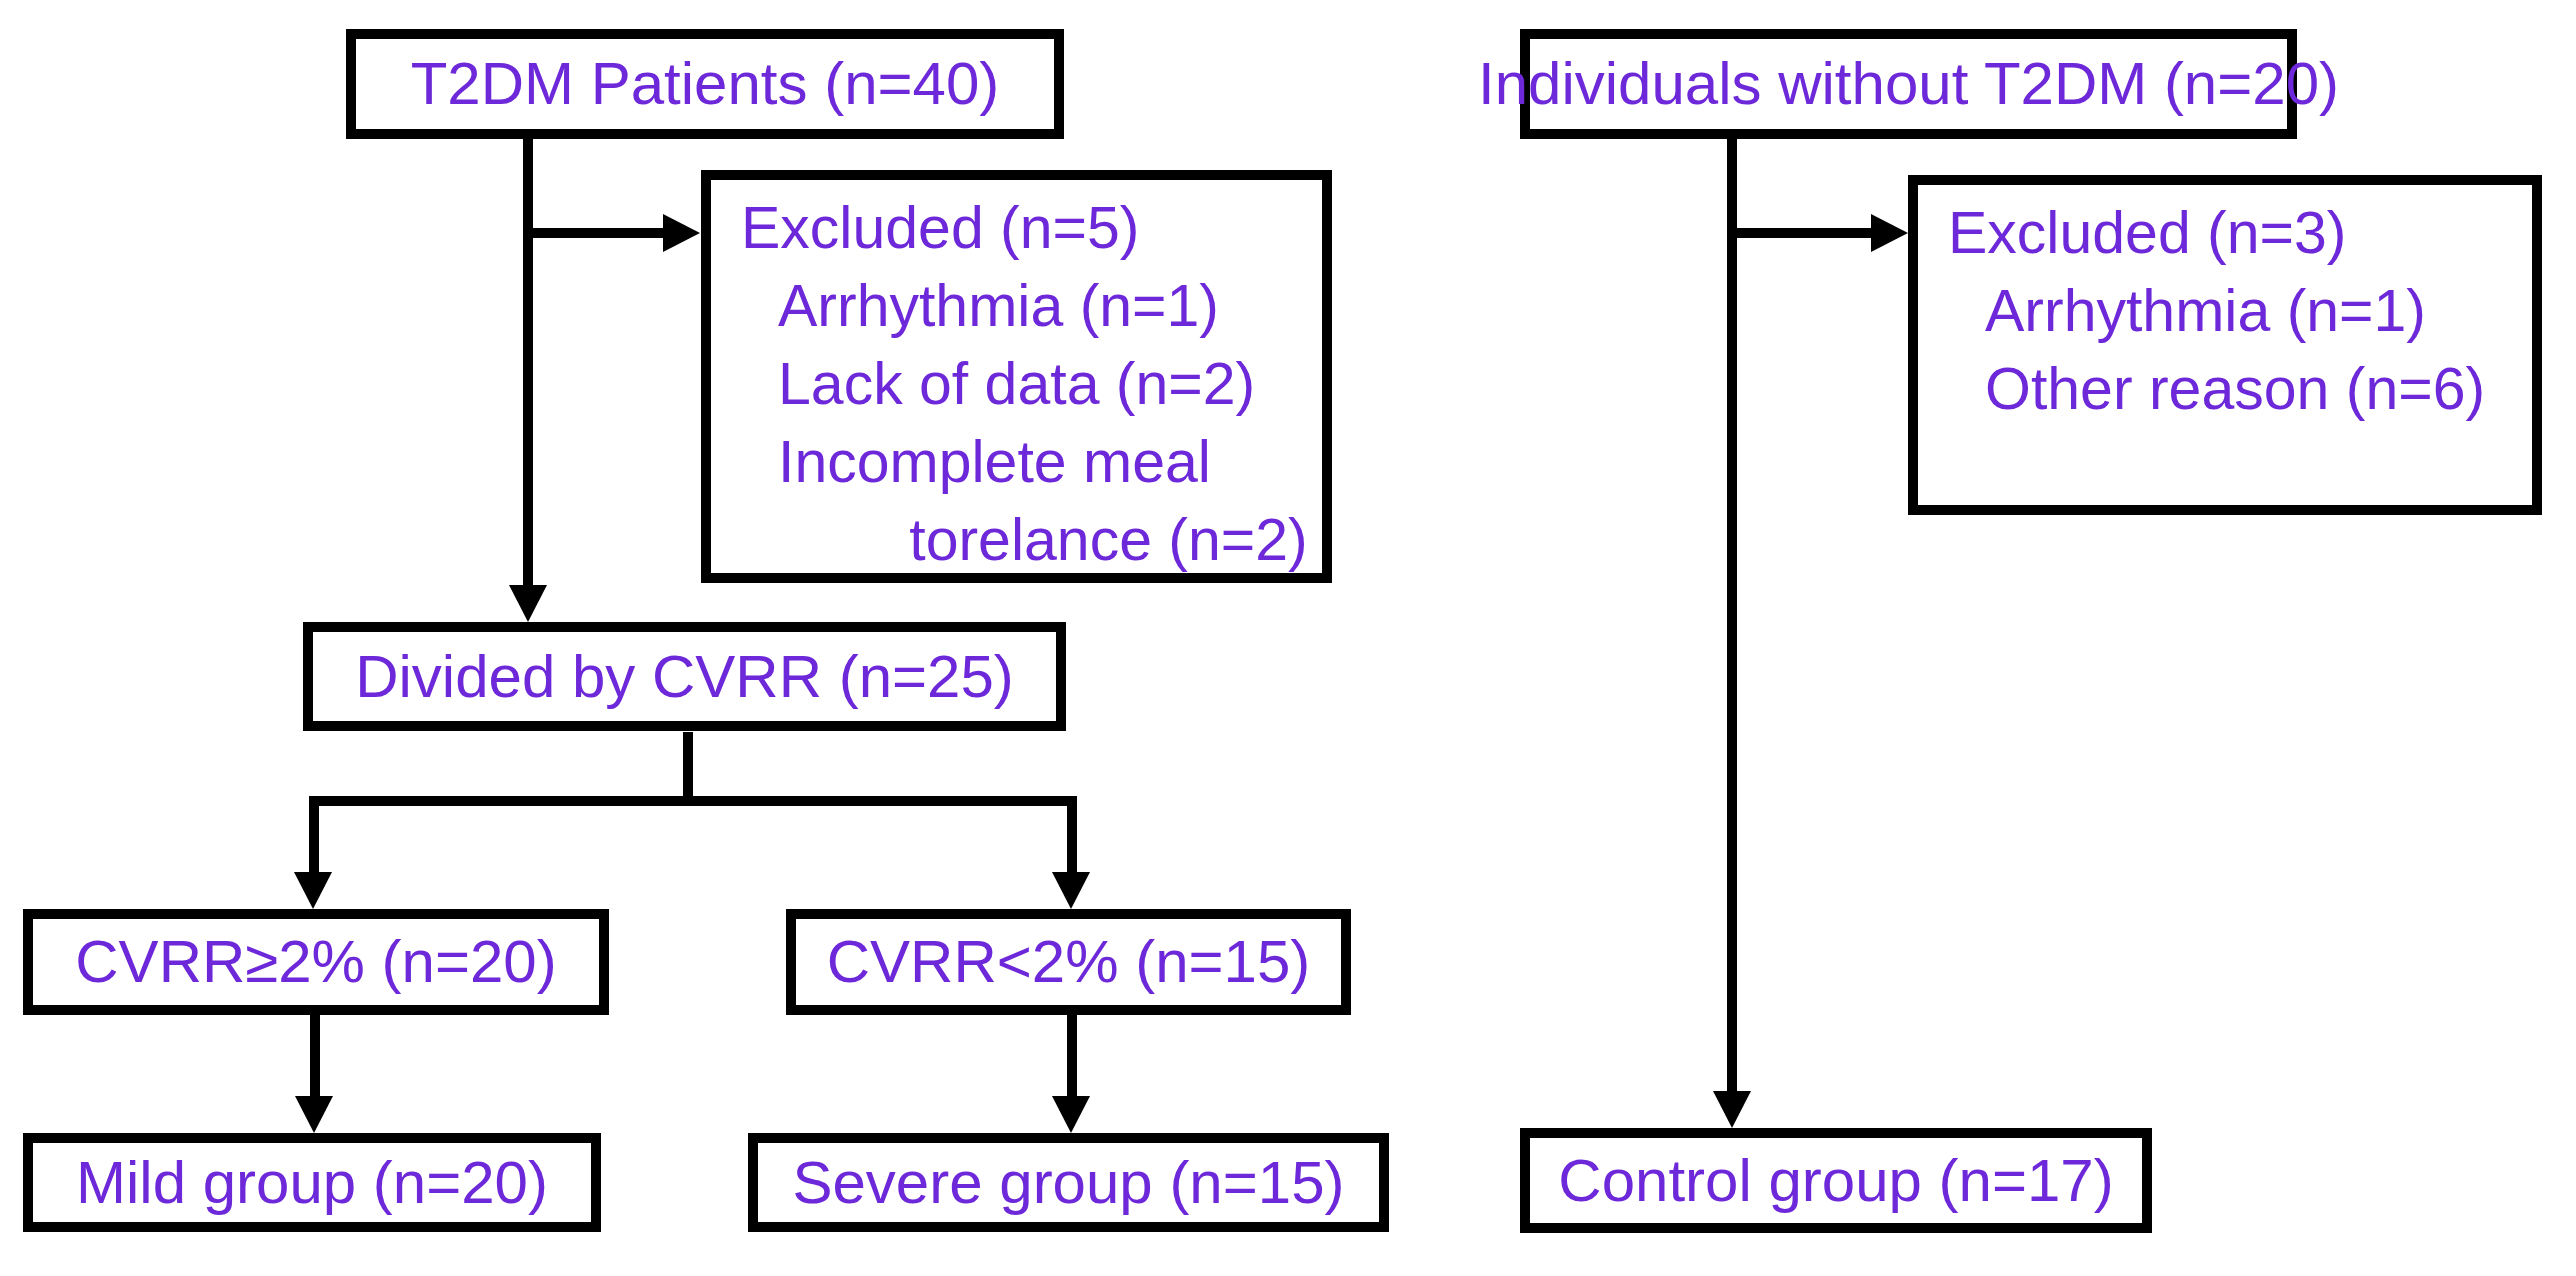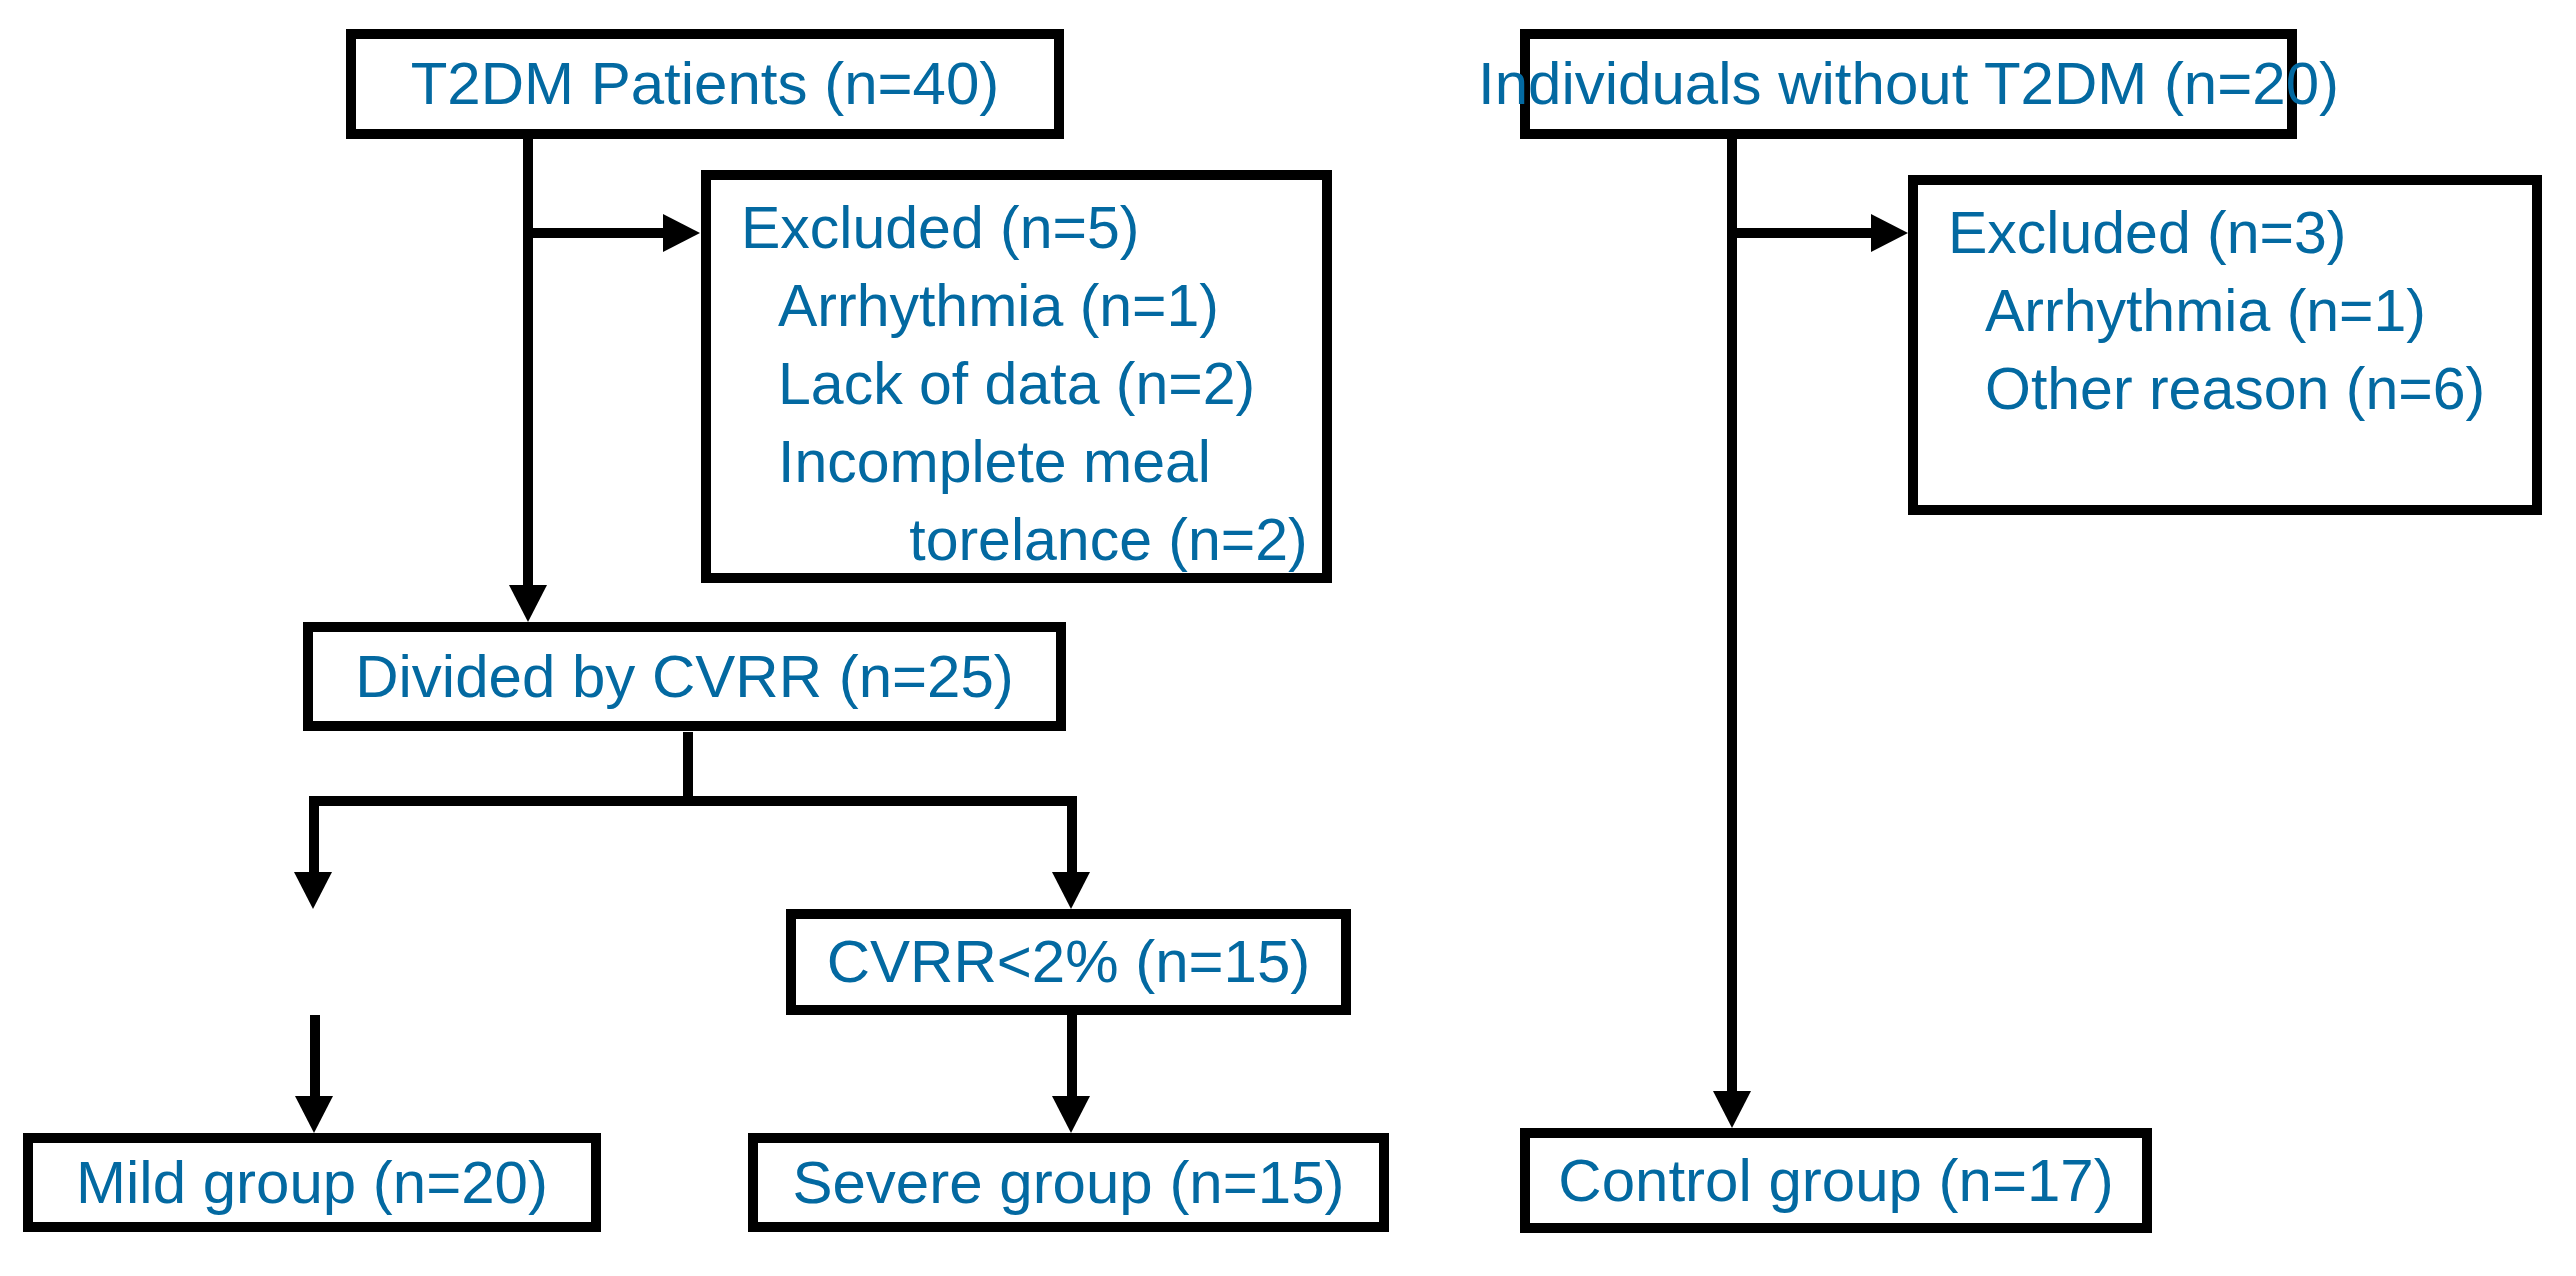--- a/index.html
+++ b/index.html
@@ -1,21 +1,21 @@
 <!DOCTYPE html>
 <html style="font-size:14px"><head>
 <meta charset="utf-8">
 <style>
   html,body{margin:0;padding:0;background:#ffffff;}
   #canvas{
     position:relative;
     width:2576px;height:1277px;
     background:#ffffff;
     font-family:"Liberation Sans","DejaVu Sans",sans-serif;
-    color:#0369a1;
+    color:#6d28d9;
   }
   .box{
     position:absolute;
     border:10.6px solid #000;
     background:#fff;
     box-sizing:border-box;
     display:flex;
     align-items:center;
     justify-content:center;
     font-size:60px;
@@ -60,20 +60,23 @@
     <p class="indent1">Arrhythmia (n=1)</p>
     <p class="indent1">Lack of data (n=2)</p>
     <p class="indent1">Incomplete meal</p>
     <p class="indent2">torelance (n=2)</p>
   </div>
 
   <div class="box" style="left:303px;top:622px;width:763px;height:109px;">
     <span>Divided by CVRR (n=25)</span>
   </div>
 
+  <div class="box" style="left:23px;top:909px;width:586px;height:106px;">
+    <span>CVRR≥2% (n=20)</span>
+  </div>
 
   <div class="box" style="left:786px;top:909px;width:565px;height:106px;justify-content:center;">
     <span>CVRR&lt;2% (n=15)</span>
   </div>
 
   <div class="box" style="left:23px;top:1133px;width:578px;height:99px;">
     <span>Mild group (n=20)</span>
   </div>
 
   <div class="box" style="left:748px;top:1133px;width:641px;height:99px;">

